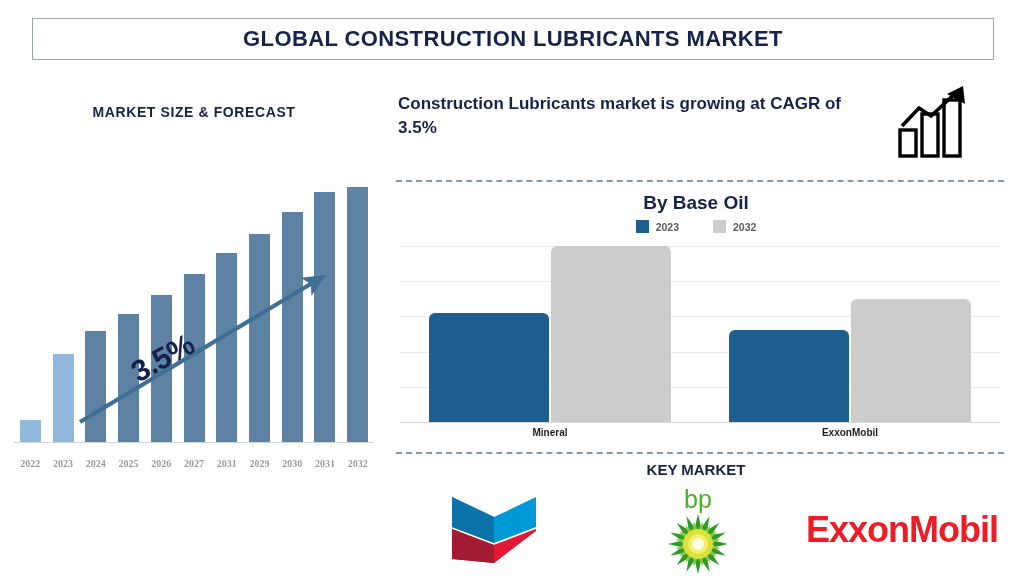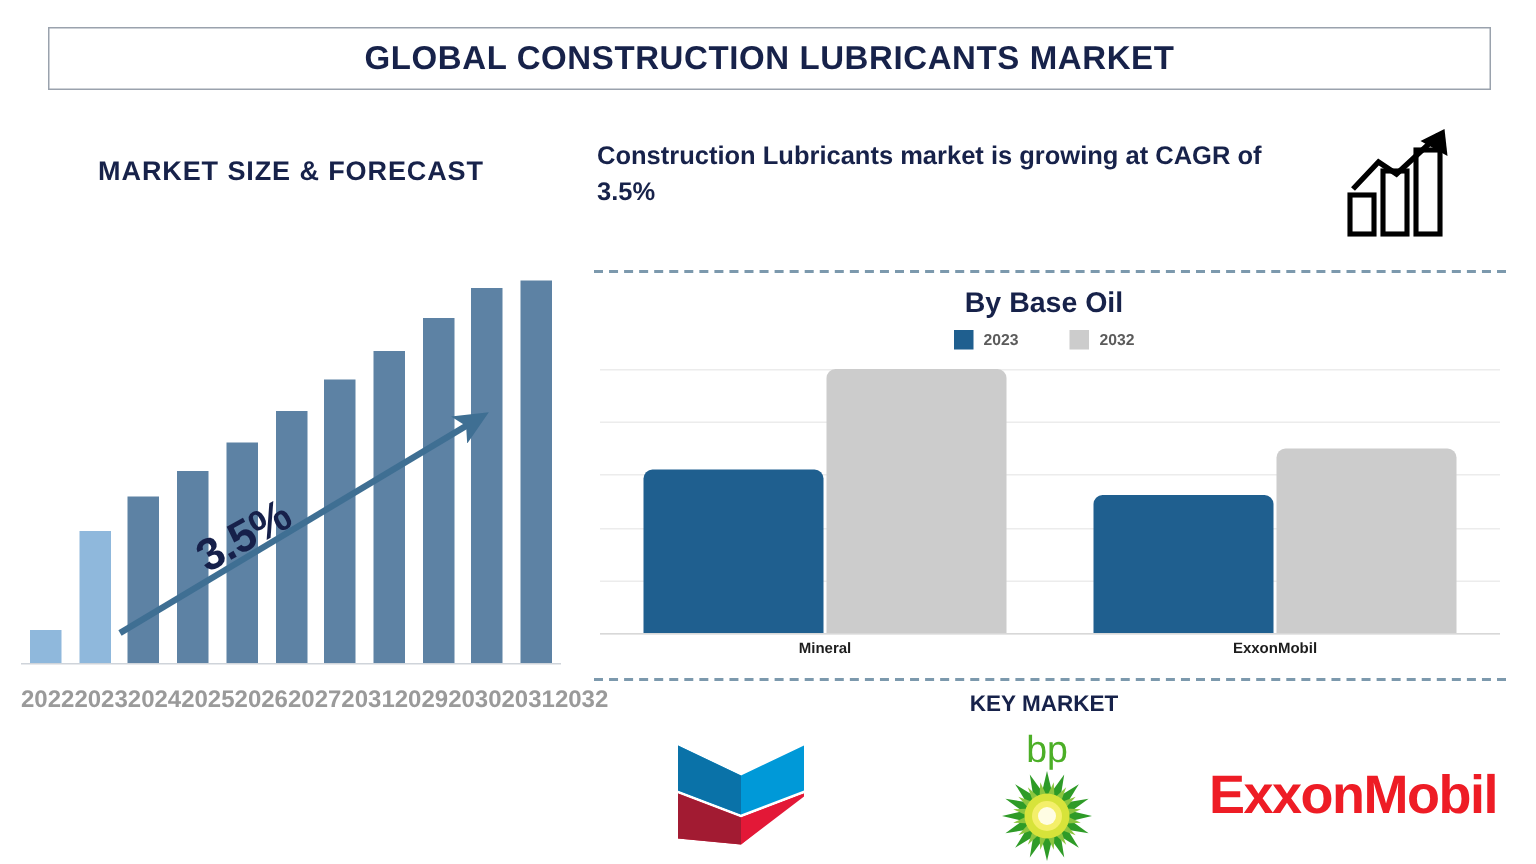--- a/index.html
+++ b/index.html
@@ -44,21 +44,21 @@
     top: 70px;
     width: 388px;
     height: 506px;
   }
   #left-heading {
     position: absolute;
     left: 0;
     top: 34px;
     width: 388px;
     text-align: center;
-    font-size: 18px;
+    font-size: 14px;
     font-weight: bold;
     letter-spacing: 0.6px;
     color: #17224a;
   }
 
   #forecast-chart {
     position: absolute;
     left: 14px;
     top: 100px;
     width: 360px;
@@ -103,24 +103,24 @@
   #forecast-years {
     position: absolute;
     left: 14px;
     top: 388px;
     width: 360px;
     display: flex;
   }
   #forecast-years .yr {
     flex: 1 1 0;
     text-align: center;
-    font-size: 16px;
+    font-size: 10px;
     color: #9a9a9a;
     font-weight: bold;
-    font-family: Liberation Sans, sans-serif;
+    font-family: Liberation Serif, serif;
   }
 
   #market-size-note {
     position: absolute;
     left: 8px;
     top: 412px;
     width: 372px;
     text-align: center;
     font-size: 25px;
     font-weight: bold;

